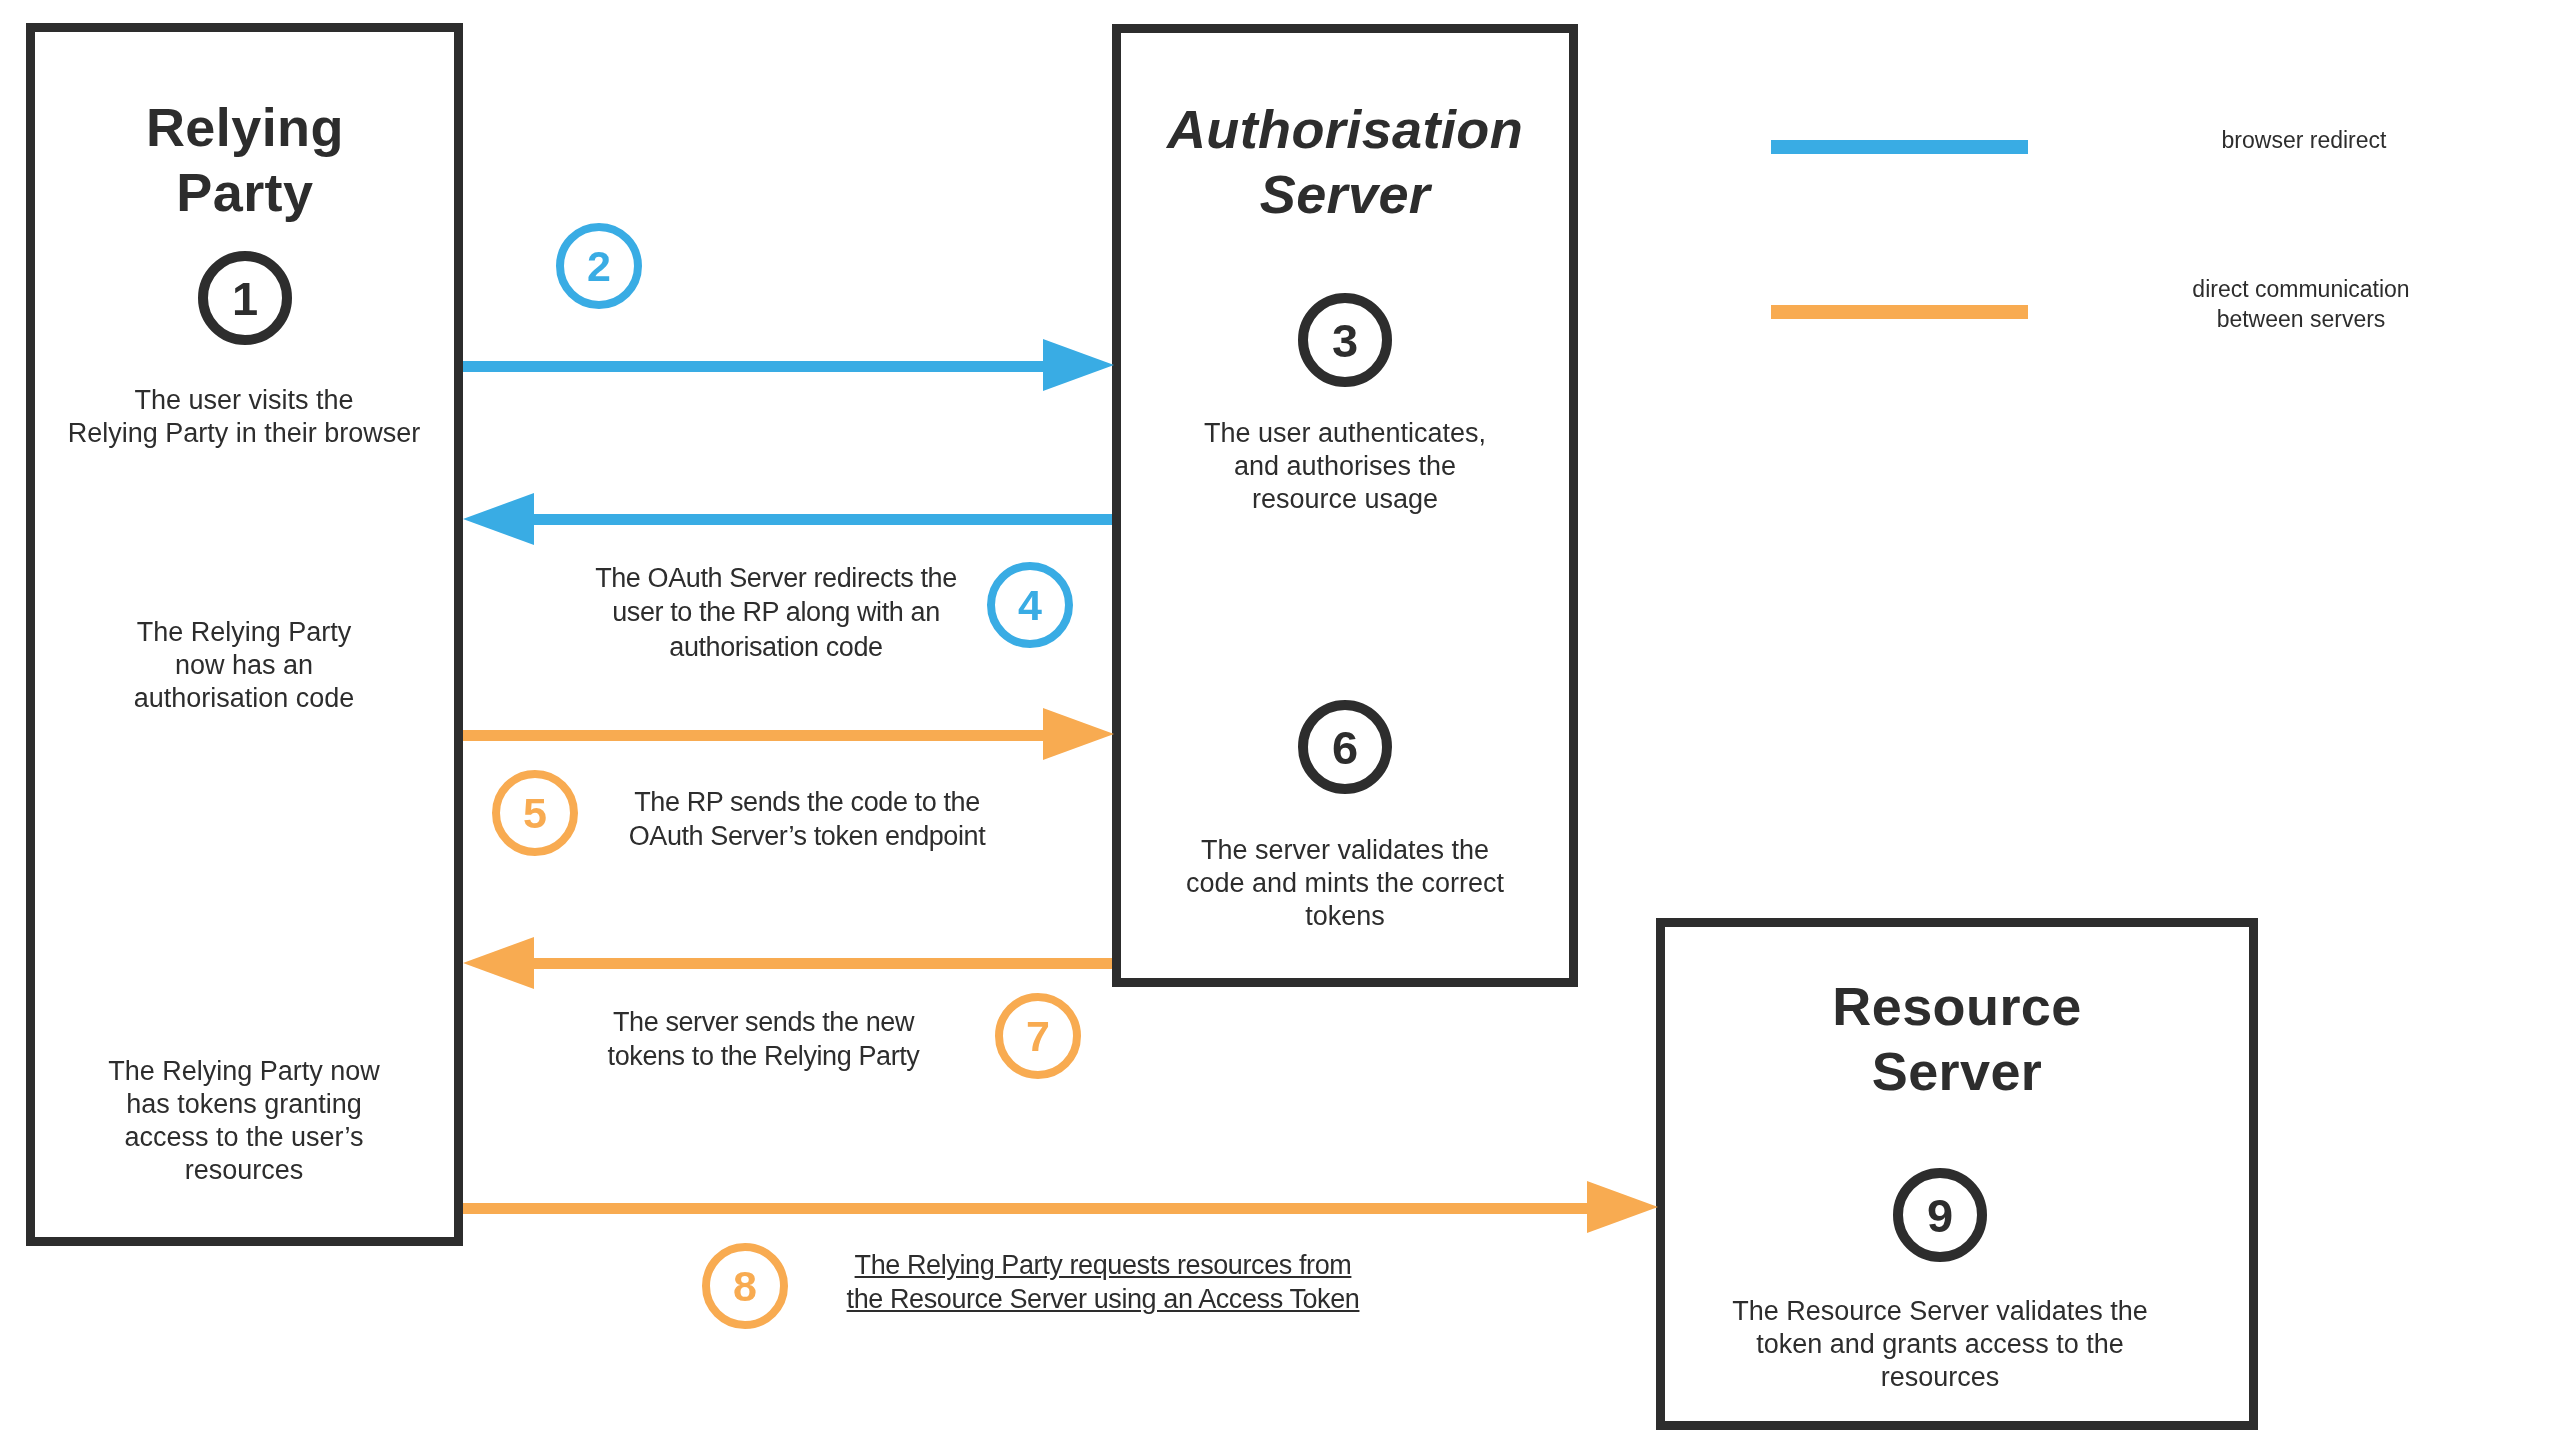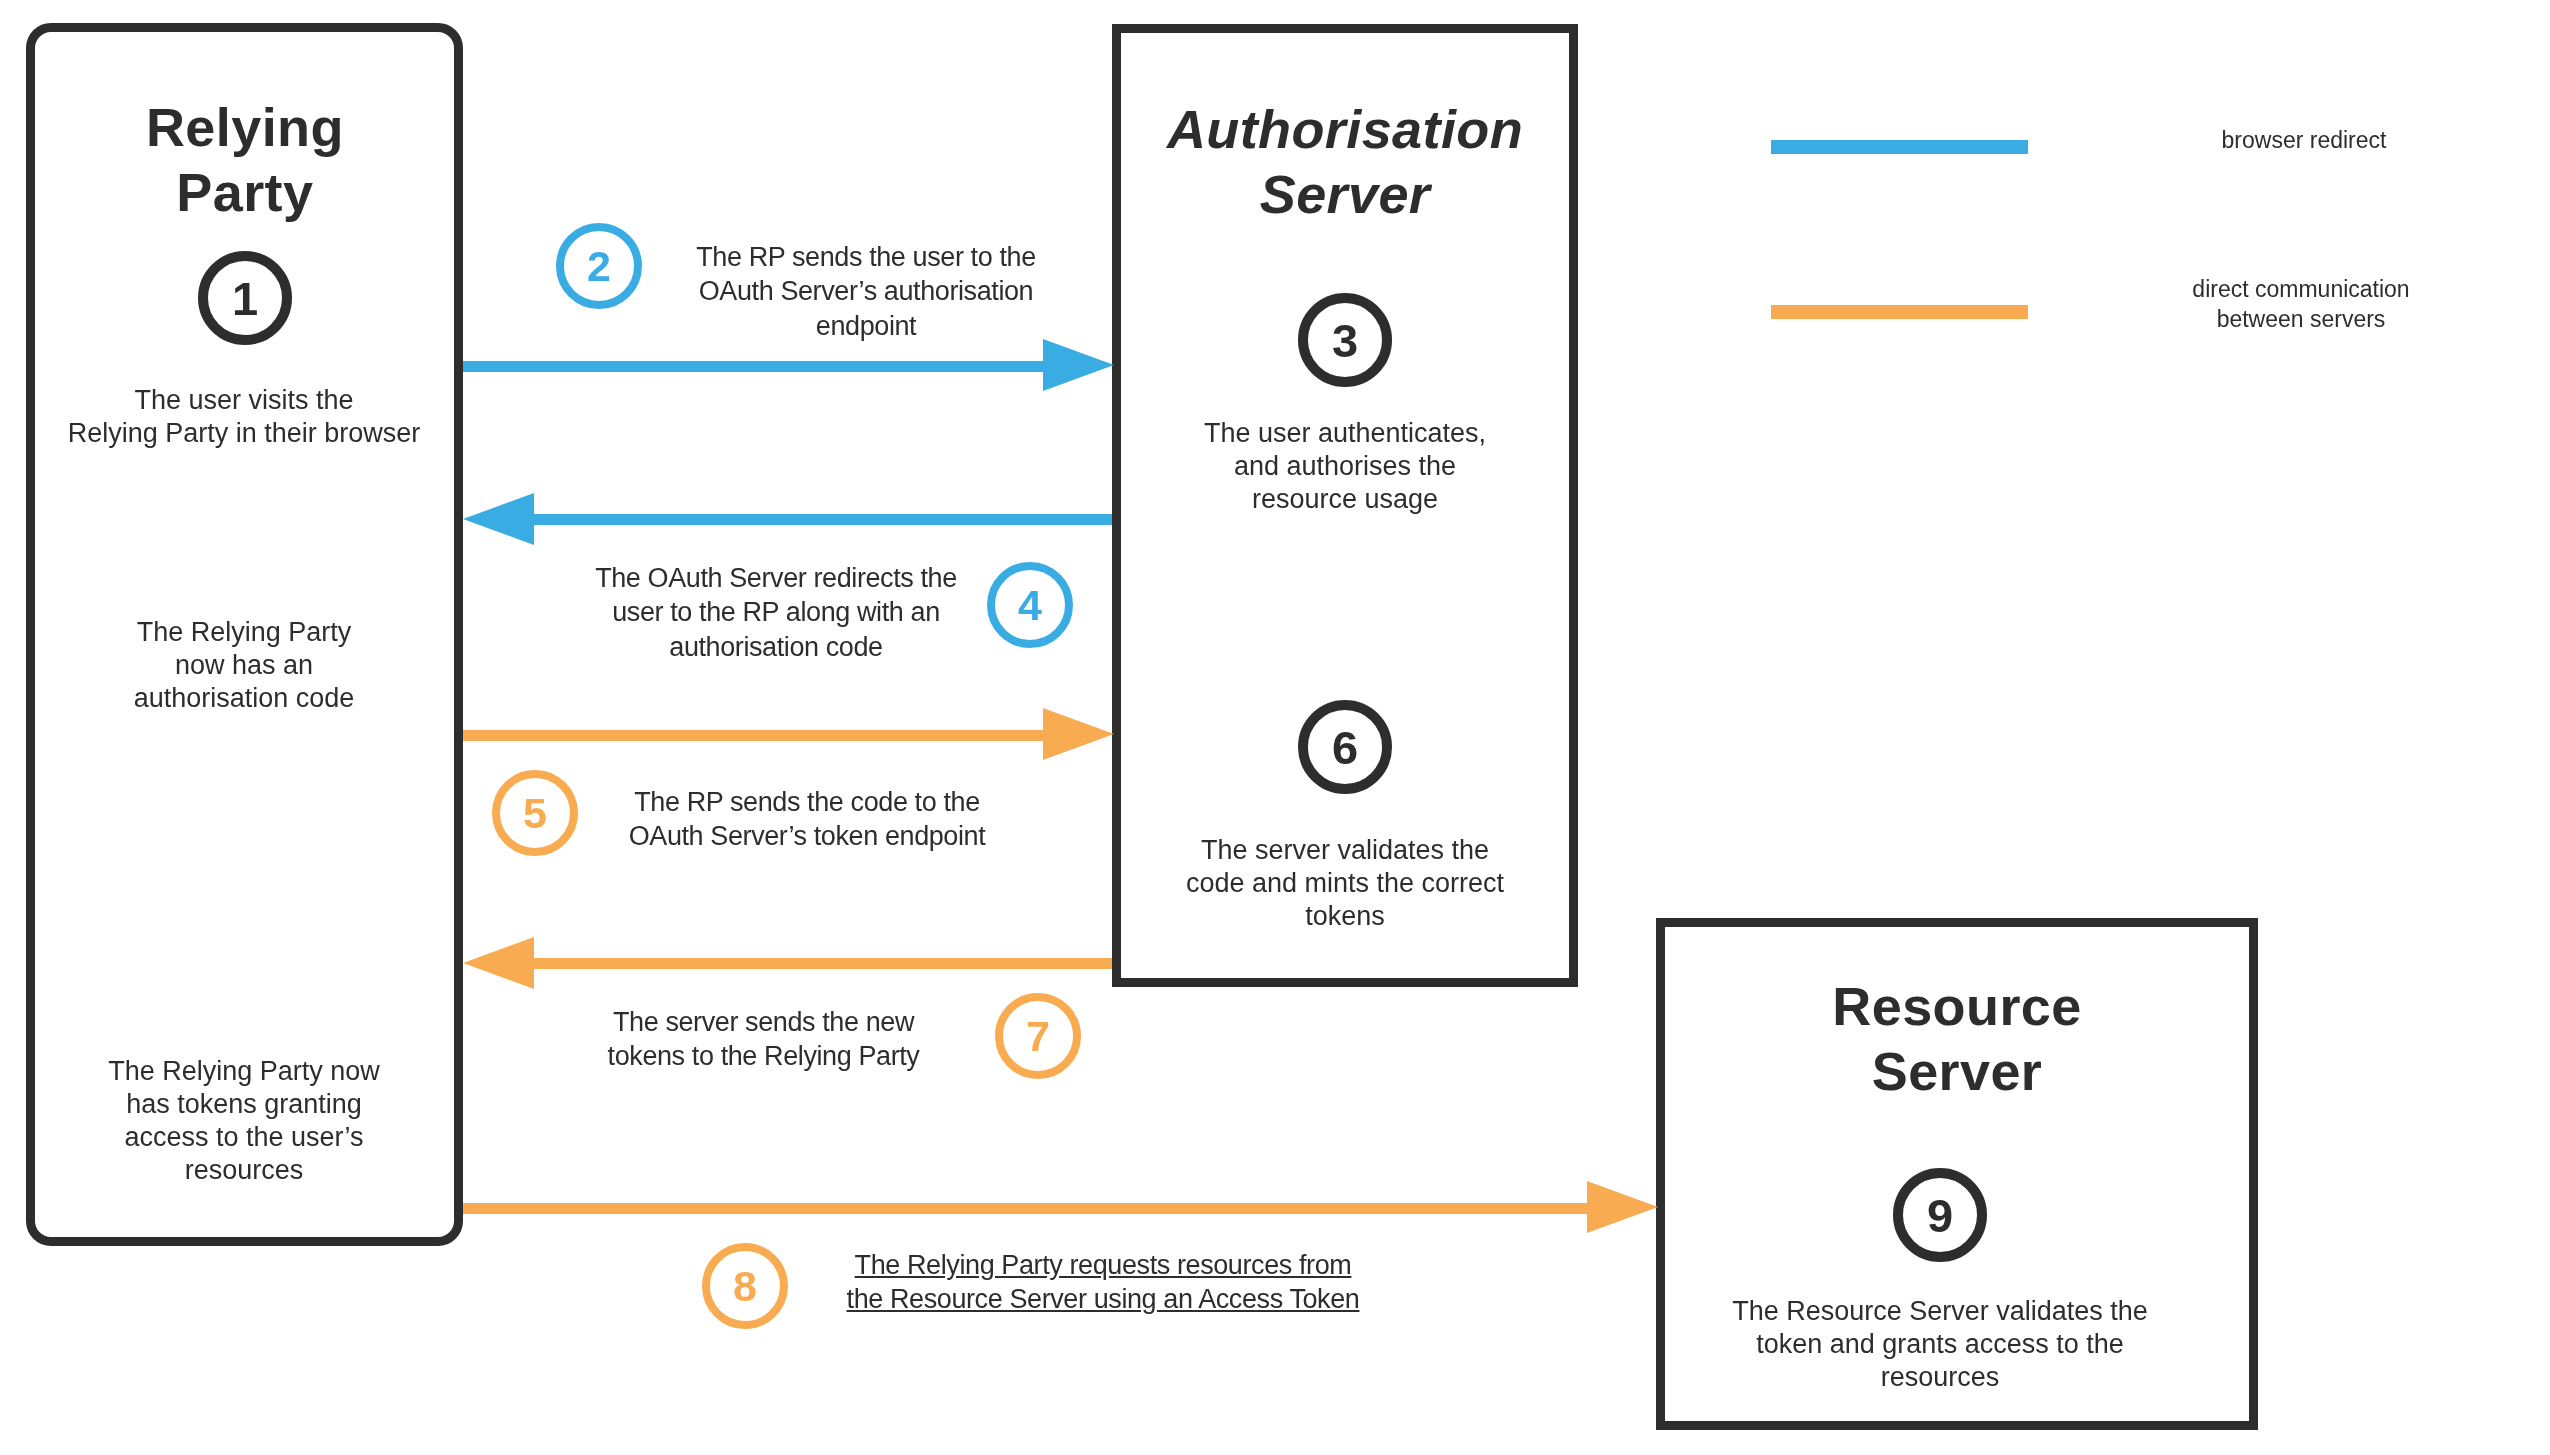--- a/index.html
+++ b/index.html
@@ -81,21 +81,21 @@
     font-size: 23px;
     line-height: 1.3;
     color: var(--dark, #2d2d2d);
   }
 </style>
 </head>
 <body>
 
 <div class="canvas" style="--blue: #39ACE4; --orange: #F8AB51; --dark: #2D2D2D;">
 
-  <div class="entity-box" style="left:26.4px; top:23px; width:437px; height:1223px;border-radius:25px;">
+  <div class="entity-box" style="left:26.4px; top:23px; width:437px; height:1223px;">
     <div class="entity-title lines" style="top:63px;">Relying
 Party</div>
   </div>
   <div class="badge badge-lg" style="left:198px; top:251px;">
     <span>1</span>
   </div>
   <div class="body-text lines" style="left:44px; top:384px; width:400px;">The user visits the
 Relying Party in their browser</div>
   <div class="body-text lines" style="left:44px; top:602px; width:400px;margin-top:14px;">The Relying Party
 now has an
@@ -131,23 +131,20 @@
   </div>
   <div class="body-text lines" style="left:1690px; top:1295px; width:500px;">The Resource Server validates the
 token and grants access to the
 resources</div>
 
   <div class="shaft shaft-blue" style="left:463px; top:361px; width:581px;"></div>
   <div class="head head-right-blue" style="left:1043px; top:339px;"></div>
   <div class="badge badge-sm badge-blue" style="left:556px; top:223px;">
     <span>2</span>
   </div>
-  <div class="annot-text lines" style="left:680px; top:240px; width:372px;">The RP sends the user to the
-OAuth Server’s authorisation
-endpoint</div>
 
   <div class="shaft shaft-blue" style="left:531px; top:514px; width:581px;"></div>
   <div class="head head-left-blue" style="left:463px; top:493px;"></div>
   <div class="badge badge-sm badge-blue" style="left:987px; top:562px;">
     <span>4</span>
   </div>
   <div class="annot-text lines" style="left:583px; top:561px; width:386px;">The OAuth Server redirects the
 user to the RP along with an
 authorisation code</div>
 

